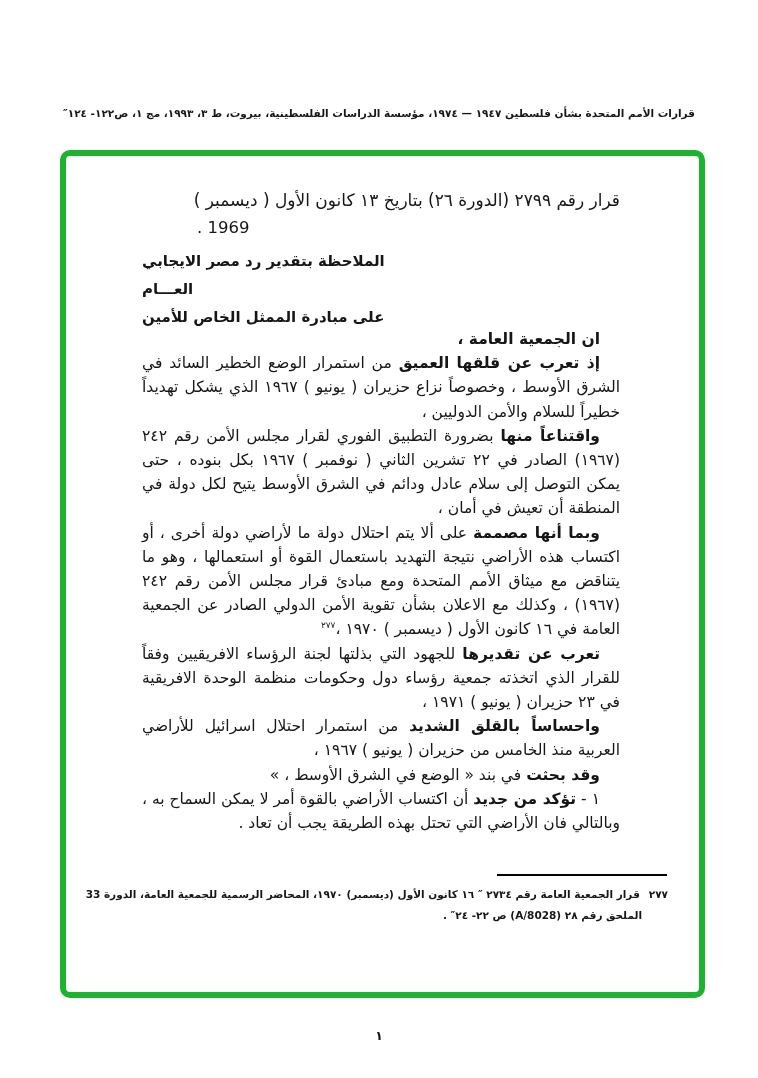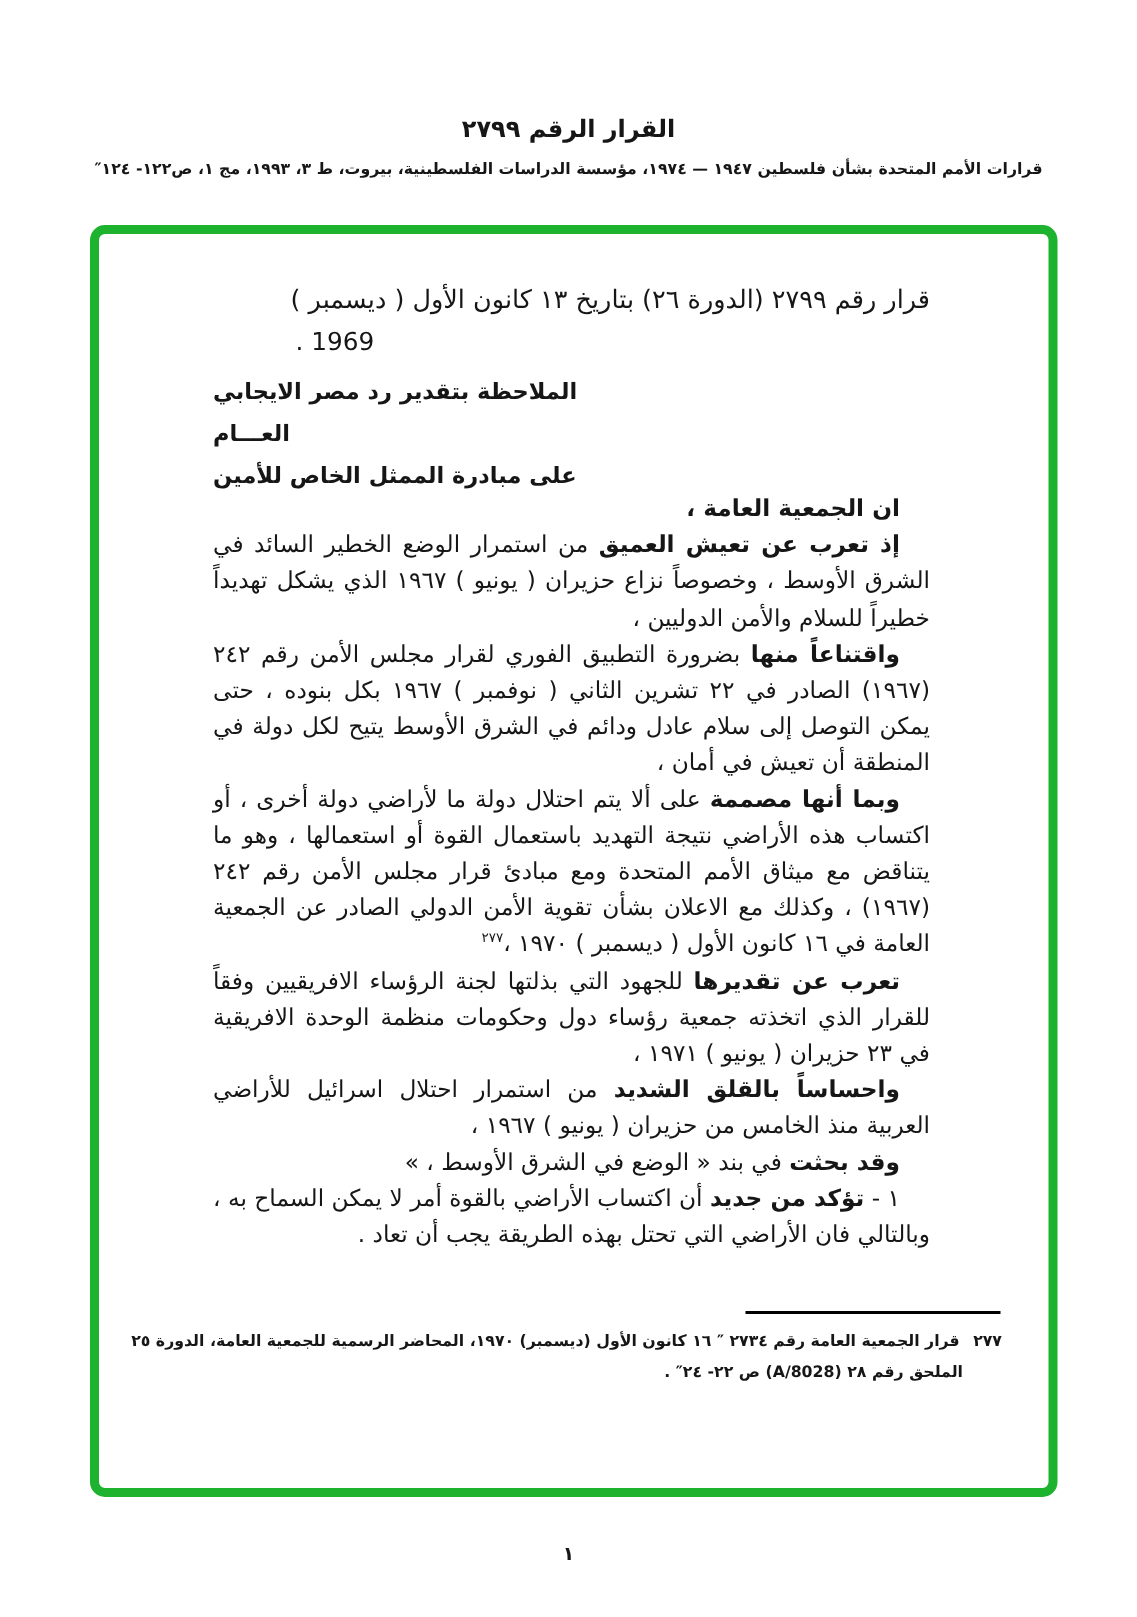--- a/index.html
+++ b/index.html
@@ -67,48 +67,47 @@
   .page-number {
     position:absolute; top:1028px; left:0; width:100%;
     text-align:center; font-size:12.5px; font-weight:bold;
   }
 </style>
 </head>
 <body>
 
 <div class="page">
 
-  <div class="doc-title">القرار الرقم ٢٧٩٩</div>
 
   <div class="source-citation">قرارات الأمم المتحدة بشأن فلسطين ١٩٤٧ — ١٩٧٤، مؤسسة الدراسات الفلسطينية، بيروت، ط ٣، ١٩٩٣، مج ١، ص١٢٢- ١٢٤″</div>
 
   <div class="annotation-frame"></div>
 
   <div class="res-heading-line1">قرار رقم ٢٧٩٩ (الدورة ٢٦) بتاريخ ١٣ كانون الأول ( ديسمبر )</div>
   <div class="res-heading-line2">1969 .</div>
 
   <div class="res-subtitle">
     <div>الملاحظة بتقدير رد مصر الايجابي</div>
     <div>العـــام</div>
     <div>على مبادرة الممثل الخاص للأمين</div>
   </div>
 
   <div class="res-body">
     <p><span></span><b>ان الجمعية العامة ،</b><span></span></p>
-    <p><span></span><b>إذ تعرب عن تعيش العميق</b><span> من استمرار الوضع الخطير السائد في الشرق الأوسط ، وخصوصاً نزاع حزيران ( يونيو ) ١٩٦٧ الذي يشكل تهديداً خطيراً للسلام والأمن الدوليين ،</span></p>
+    <p><span></span><b>إذ تعرب عن قلقها العميق</b><span> من استمرار الوضع الخطير السائد في الشرق الأوسط ، وخصوصاً نزاع حزيران ( يونيو ) ١٩٦٧ الذي يشكل تهديداً خطيراً للسلام والأمن الدوليين ،</span></p>
     <p><span></span><b>واقتناعاً منها</b><span> بضرورة التطبيق الفوري لقرار مجلس الأمن رقم ٢٤٢ (١٩٦٧) الصادر في ٢٢ تشرين الثاني ( نوفمبر ) ١٩٦٧ بكل بنوده ، حتى يمكن التوصل إلى سلام عادل ودائم في الشرق الأوسط يتيح لكل دولة في المنطقة أن تعيش في أمان ،</span></p>
     <p><span></span><b>وبما أنها مصممة</b><span> على ألا يتم احتلال دولة ما لأراضي دولة أخرى ، أو اكتساب هذه الأراضي نتيجة التهديد باستعمال القوة أو استعمالها ، وهو ما يتناقض مع ميثاق الأمم المتحدة ومع مبادئ قرار مجلس الأمن رقم ٢٤٢ (١٩٦٧) ، وكذلك مع الاعلان بشأن تقوية الأمن الدولي الصادر عن الجمعية العامة في ١٦ كانون الأول ( ديسمبر ) ١٩٧٠ ،</span><sup>٢٧٧</sup></p>
     <p><span></span><b>تعرب عن تقديرها</b><span> للجهود التي بذلتها لجنة الرؤساء الافريقيين وفقاً للقرار الذي اتخذته جمعية رؤساء دول وحكومات منظمة الوحدة الافريقية في ٢٣ حزيران ( يونيو ) ١٩٧١ ،</span></p>
     <p><span></span><b>واحساساً بالقلق الشديد</b><span> من استمرار احتلال اسرائيل للأراضي العربية منذ الخامس من حزيران ( يونيو ) ١٩٦٧ ،</span></p>
     <p><span></span><b>وقد بحثت</b><span> في بند « الوضع في الشرق الأوسط ، »</span></p>
     <p><span>١ - </span><b>تؤكد من جديد</b><span> أن اكتساب الأراضي بالقوة أمر لا يمكن السماح به ، وبالتالي فان الأراضي التي تحتل بهذه الطريقة يجب أن تعاد .</span></p>
   </div>
 
   <div class="footnote-separator"></div>
 
   <div class="footnote">
-    <div class="fn-line1"><span class="fn-marker">٢٧٧</span><span>قرار الجمعية العامة رقم ٢٧٣٤ ″ ١٦ كانون الأول (ديسمبر) ١٩٧٠، المحاضر الرسمية للجمعية العامة، الدورة ٢٥</span></div>
+    <div class="fn-line1"><span class="fn-marker">٢٧٧</span><span>قرار الجمعية العامة رقم ٢٧٣٤ ″ ١٦ كانون الأول (ديسمبر) ١٩٧٠، المحاضر الرسمية للجمعية العامة، الدورة 33</span></div>
     <div class="fn-line2">الملحق رقم ٢٨ (A/8028) ص ٢٢- ٢٤″ .</div>
   </div>
 
   <div class="page-number">١</div>
 
 </div>
 
 </body></html>

